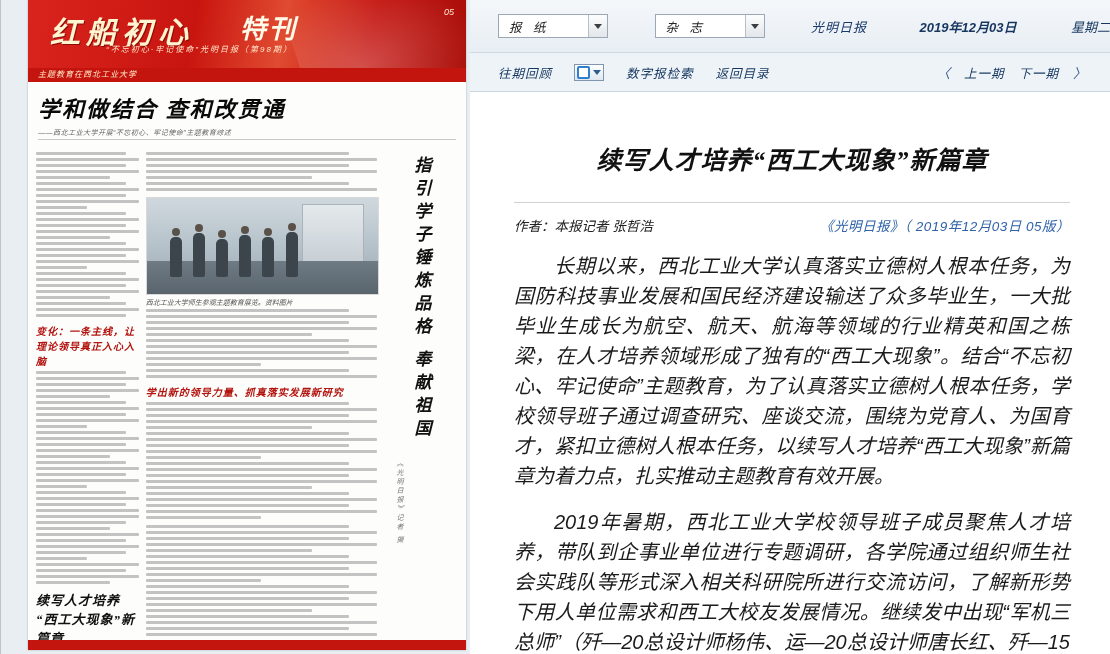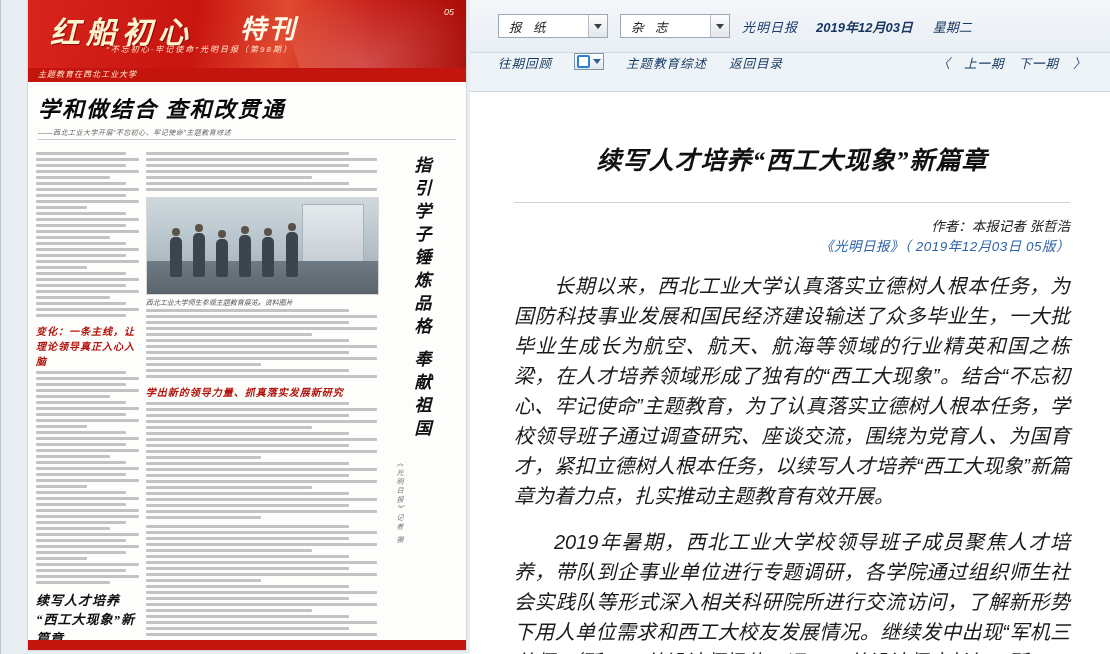--- a/index.html
+++ b/index.html
@@ -226,20 +226,21 @@
     background: #ffffff;
   }
   .toolbar {
     height: 52px;
     background: linear-gradient(180deg, #f4f7fa 0%, #e8eef4 100%);
     border-bottom: 1px solid #cfd9e2;
     display: flex;
     align-items: center;
     padding-left: 28px;
     gap: 12px;
+    justify-content: space-between;
   }
   .select {
     position: relative;
     width: 110px;
     height: 24px;
     background: #fff;
     border: 1px solid #9aa7b4;
     font-size: 12.5px;
     color: #222;
     display: flex;
@@ -278,21 +279,21 @@
     font-size: 13px;
     color: #16355f;
     margin-left: 8px;
   }
 
   .subbar {
     height: 38px;
     background: #eef3f8;
     border-bottom: 1px solid #c9d6e2;
     display: flex;
-    align-items: flex-start;
+    align-items: center;
     padding-left: 28px;
     gap: 22px;
     font-size: 12.5px;
     color: #14365f;
   }
   .subbar .item { cursor: pointer; letter-spacing: 1px; }
   .toggle-box {
     width: 30px; height: 17px;
     background: linear-gradient(180deg,#ffffff,#dfe8ef);
     border: 1px solid #7f96ad;
@@ -336,24 +337,23 @@
     color: #111;
     letter-spacing: 1px;
     margin-top: 22px;
   }
   .rule {
     border-top: 1px solid #d2d2d2;
     margin: 26px 0 0 0;
   }
   .meta {
     display: flex;
-    align-items: flex-end;
+    align-items: center;
     margin-top: 12px;
     font-size: 13.5px;
-    flex-direction: column;
   }
   .meta-author { color: #222; }
   .meta-source {
     margin-left: auto;
     color: #2f62a8;
     letter-spacing: .5px;
   }
   .meta-source .src { color: #2f62a8; }
   .meta-source .date { color: #2f62a8; }
   .body-p {
@@ -583,21 +583,21 @@
       <span class="paper-date">2019年12月03日</span>
       <span class="paper-week">星期二</span>
     </div>
 
     <div class="subbar">
       <span class="item">往期回顾</span>
       <span class="toggle-box">
         <span class="sq"></span>
           <span class="tri"></span>
       </span>
-      <span class="item">主题教育综述</span>
+      <span class="item">数字报检索</span>
       <span class="item">返回目录</span>
       <span class="nav-right">
         <span class="chev">〈</span>
         <span class="item">上一期</span>
         <span class="item">下一期</span>
         <span class="chev">〉</span>
       </span>
     </div>
 
     <div class="article">

